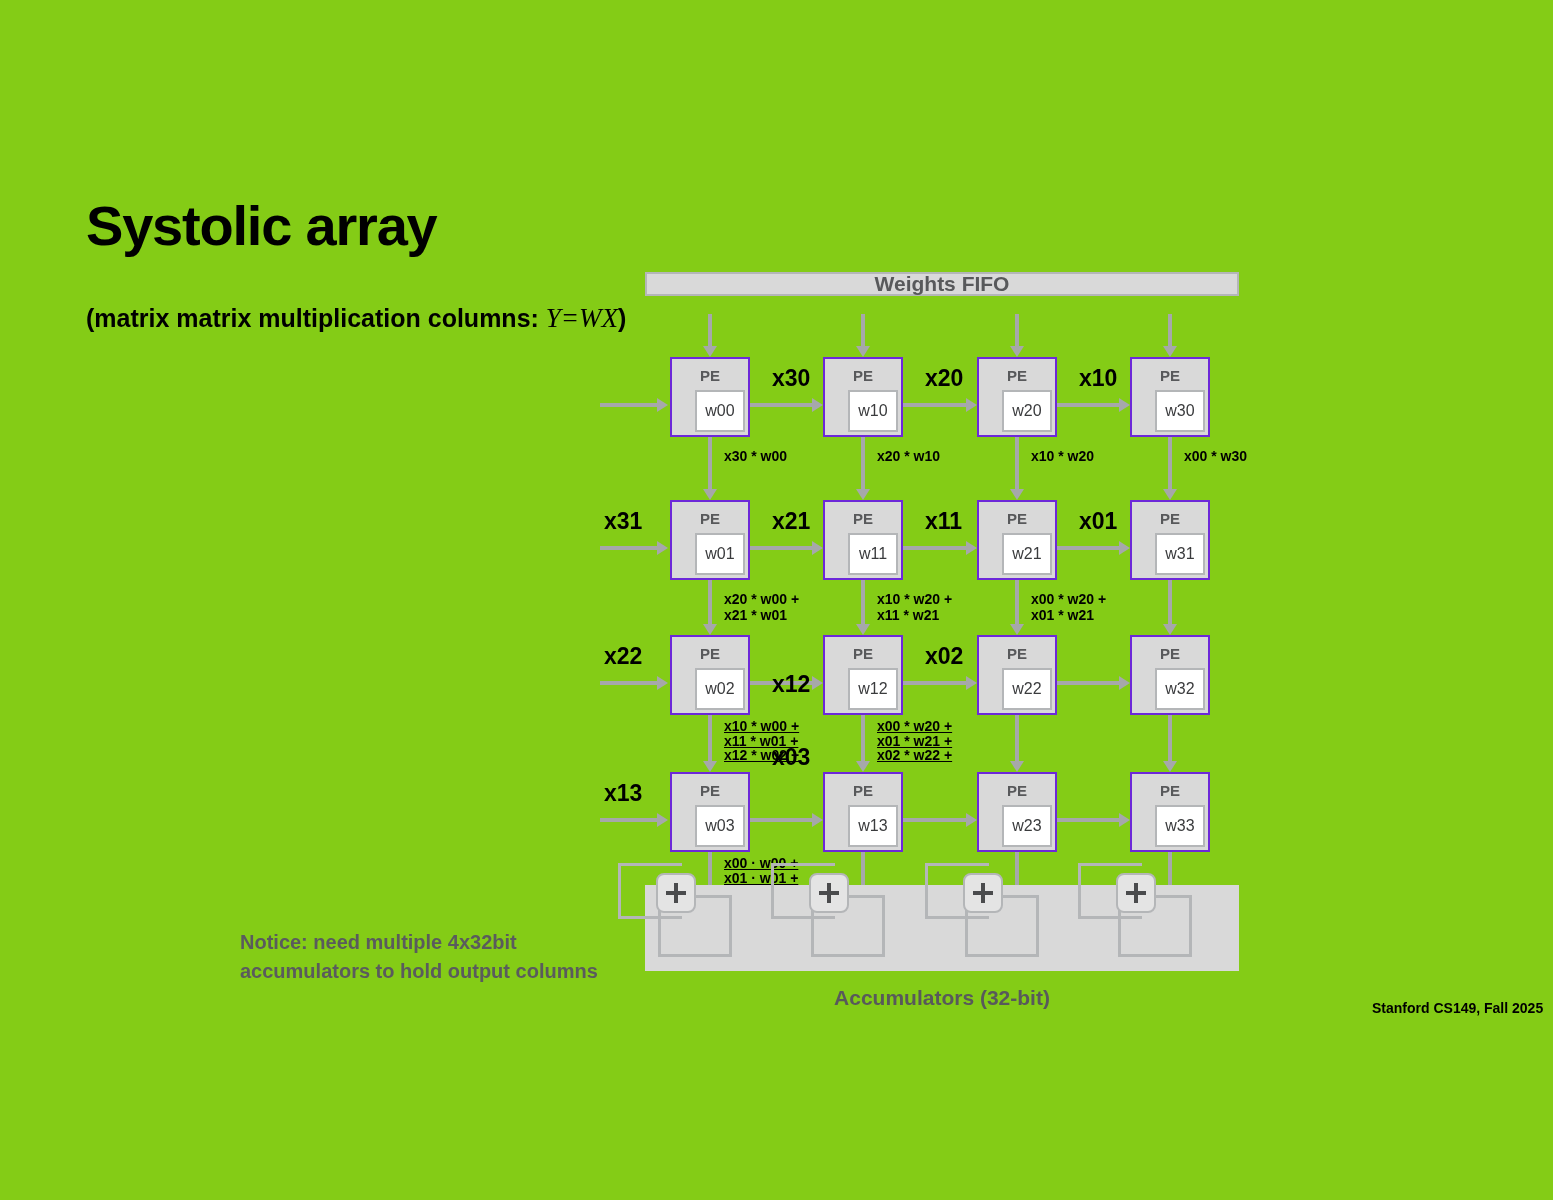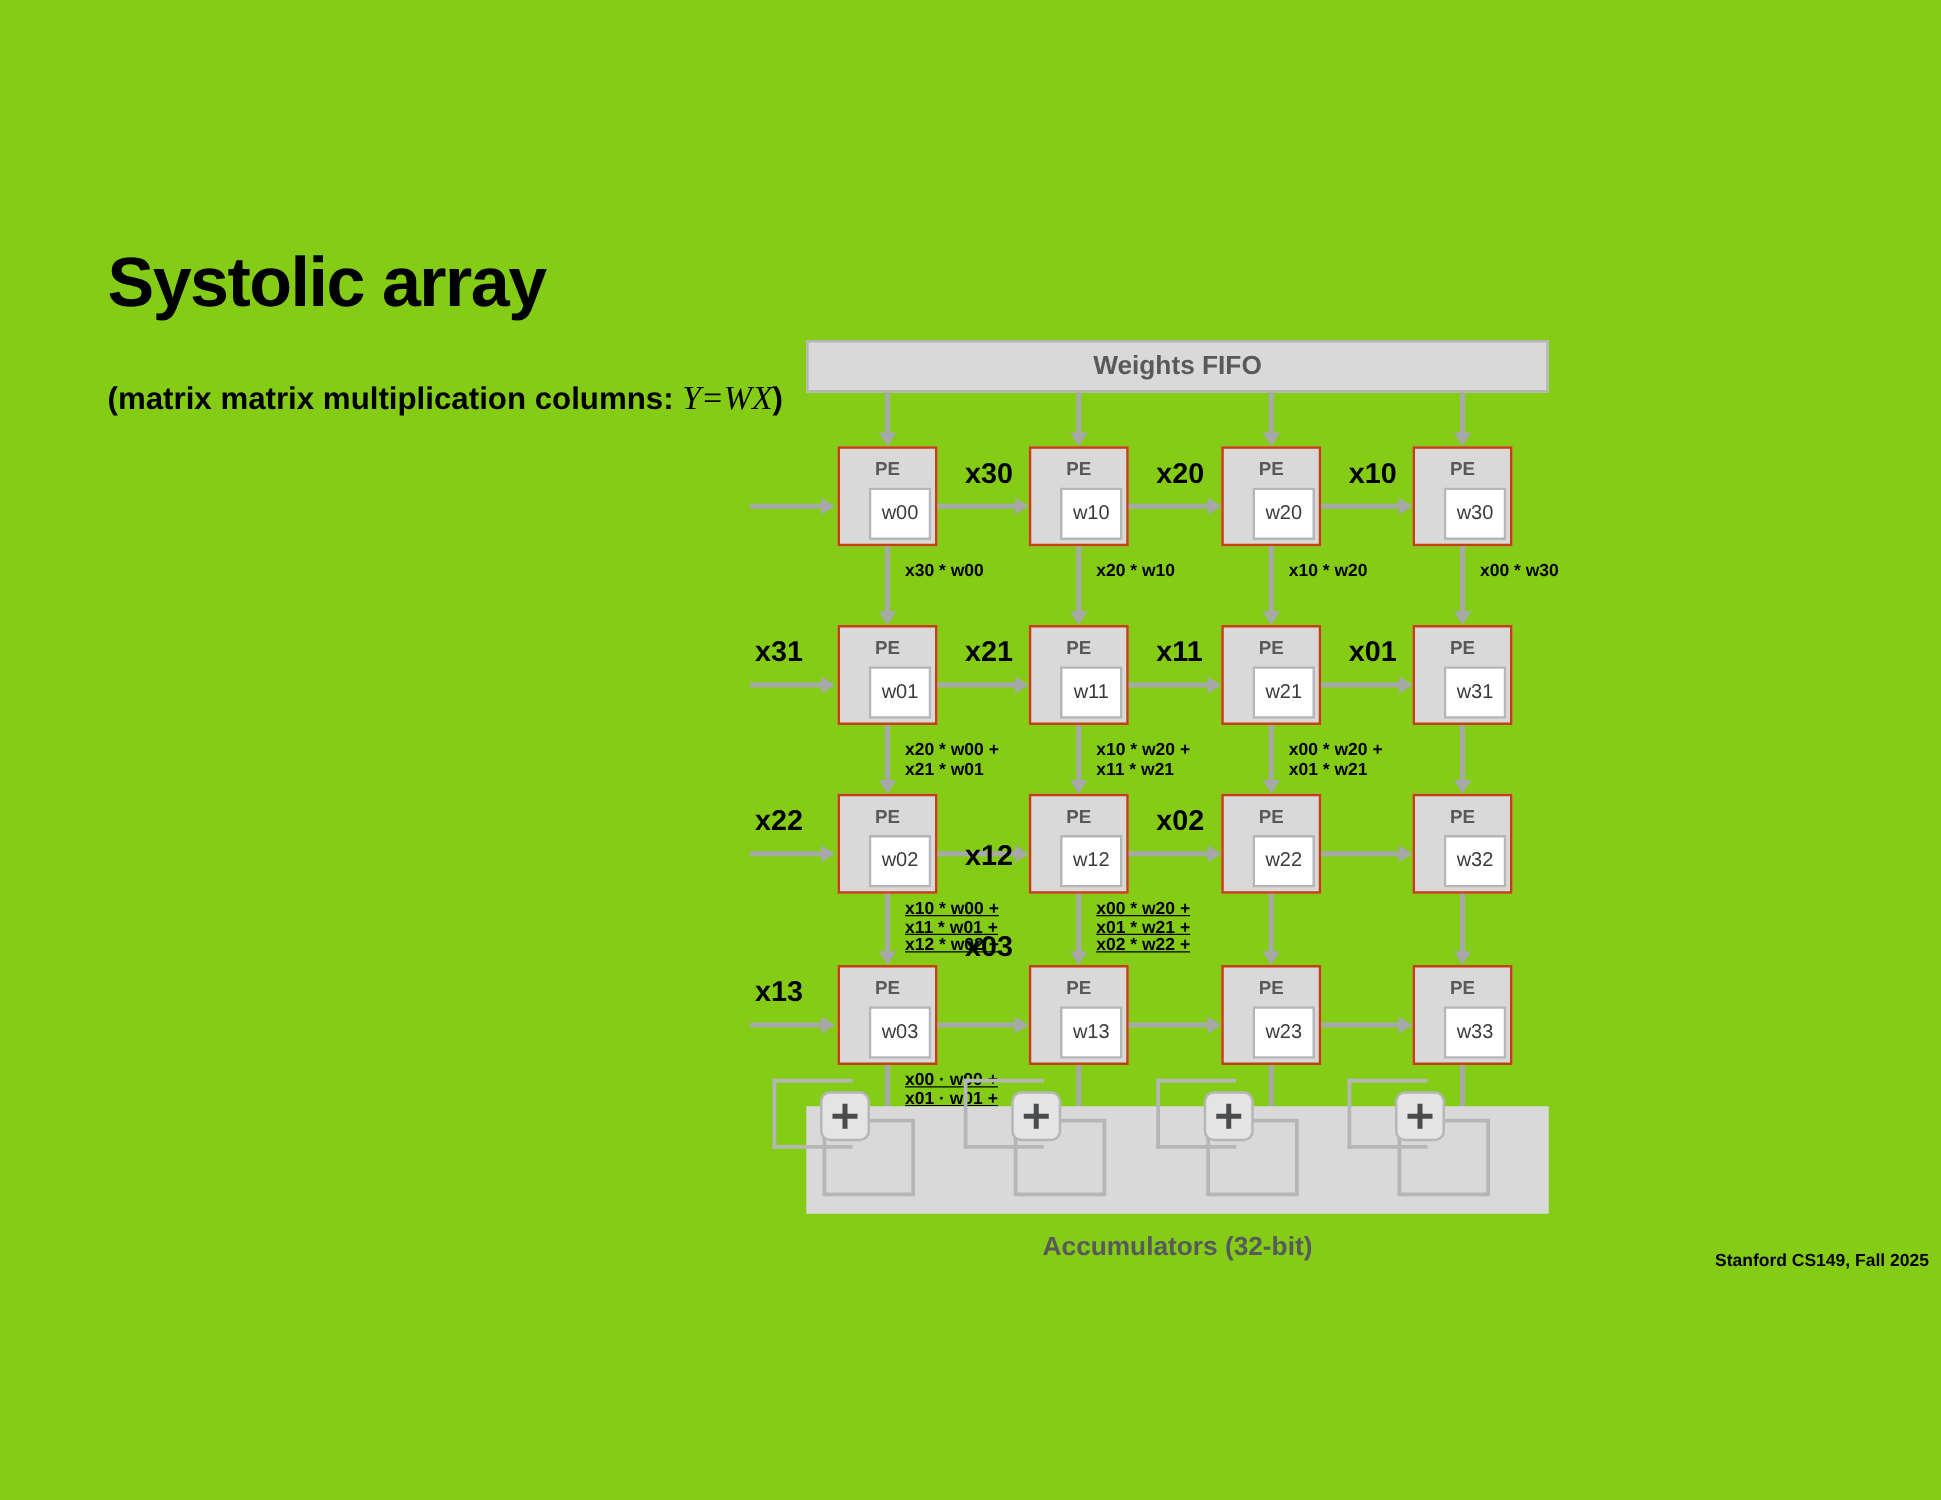--- a/index.html
+++ b/index.html
@@ -64,40 +64,40 @@
     font-weight: bold;
     color: #5a5b5d;
     line-height: 1.45;
   }
   
   #weights-fifo {
     position: absolute;
     left: 645px;
     top: 272px;
     width: 594px;
-    height: 42px;
+    height: 24px;
     background: #d9d9d9;
     border: 2px solid #b4b6b8;
     box-sizing: border-box;
     display: flex;
     align-items: center;
     justify-content: center;
   }
   #weights-fifo .label {
     font-size: 21px;
     font-weight: bold;
     color: #58595b;
   }
   
   .pe {
     position: absolute;
     width: 80px;
     height: 80px;
     background: #d9d9d9;
-    border: 2px solid #c2410c;
+    border: 2px solid #6d28d9;
     box-sizing: border-box;
   }
   .pe .pe-label {
     position: absolute;
     top: 8px;
     left: 0;
     right: 0;
     text-align: center;
     font-size: 15px;
     font-weight: bold;
@@ -575,16 +575,17 @@
         <div class="acc-plus"></div>
       </div>
       <div class="acc-unit" style="left: 1090px;">
         <div class="acc-fb"></div>
         <div class="acc-reg"></div>
         <div class="acc-plus"></div>
       </div>
     </div>
   <div id="accumulators-caption">Accumulators (32-bit)</div>
 
+  <div id="notice-text">Notice: need multiple 4x32bit accumulators to hold output columns</div>
 
   <div id="footer-note">Stanford CS149, Fall 2025</div>
 
 </div>
 
 </body></html>

